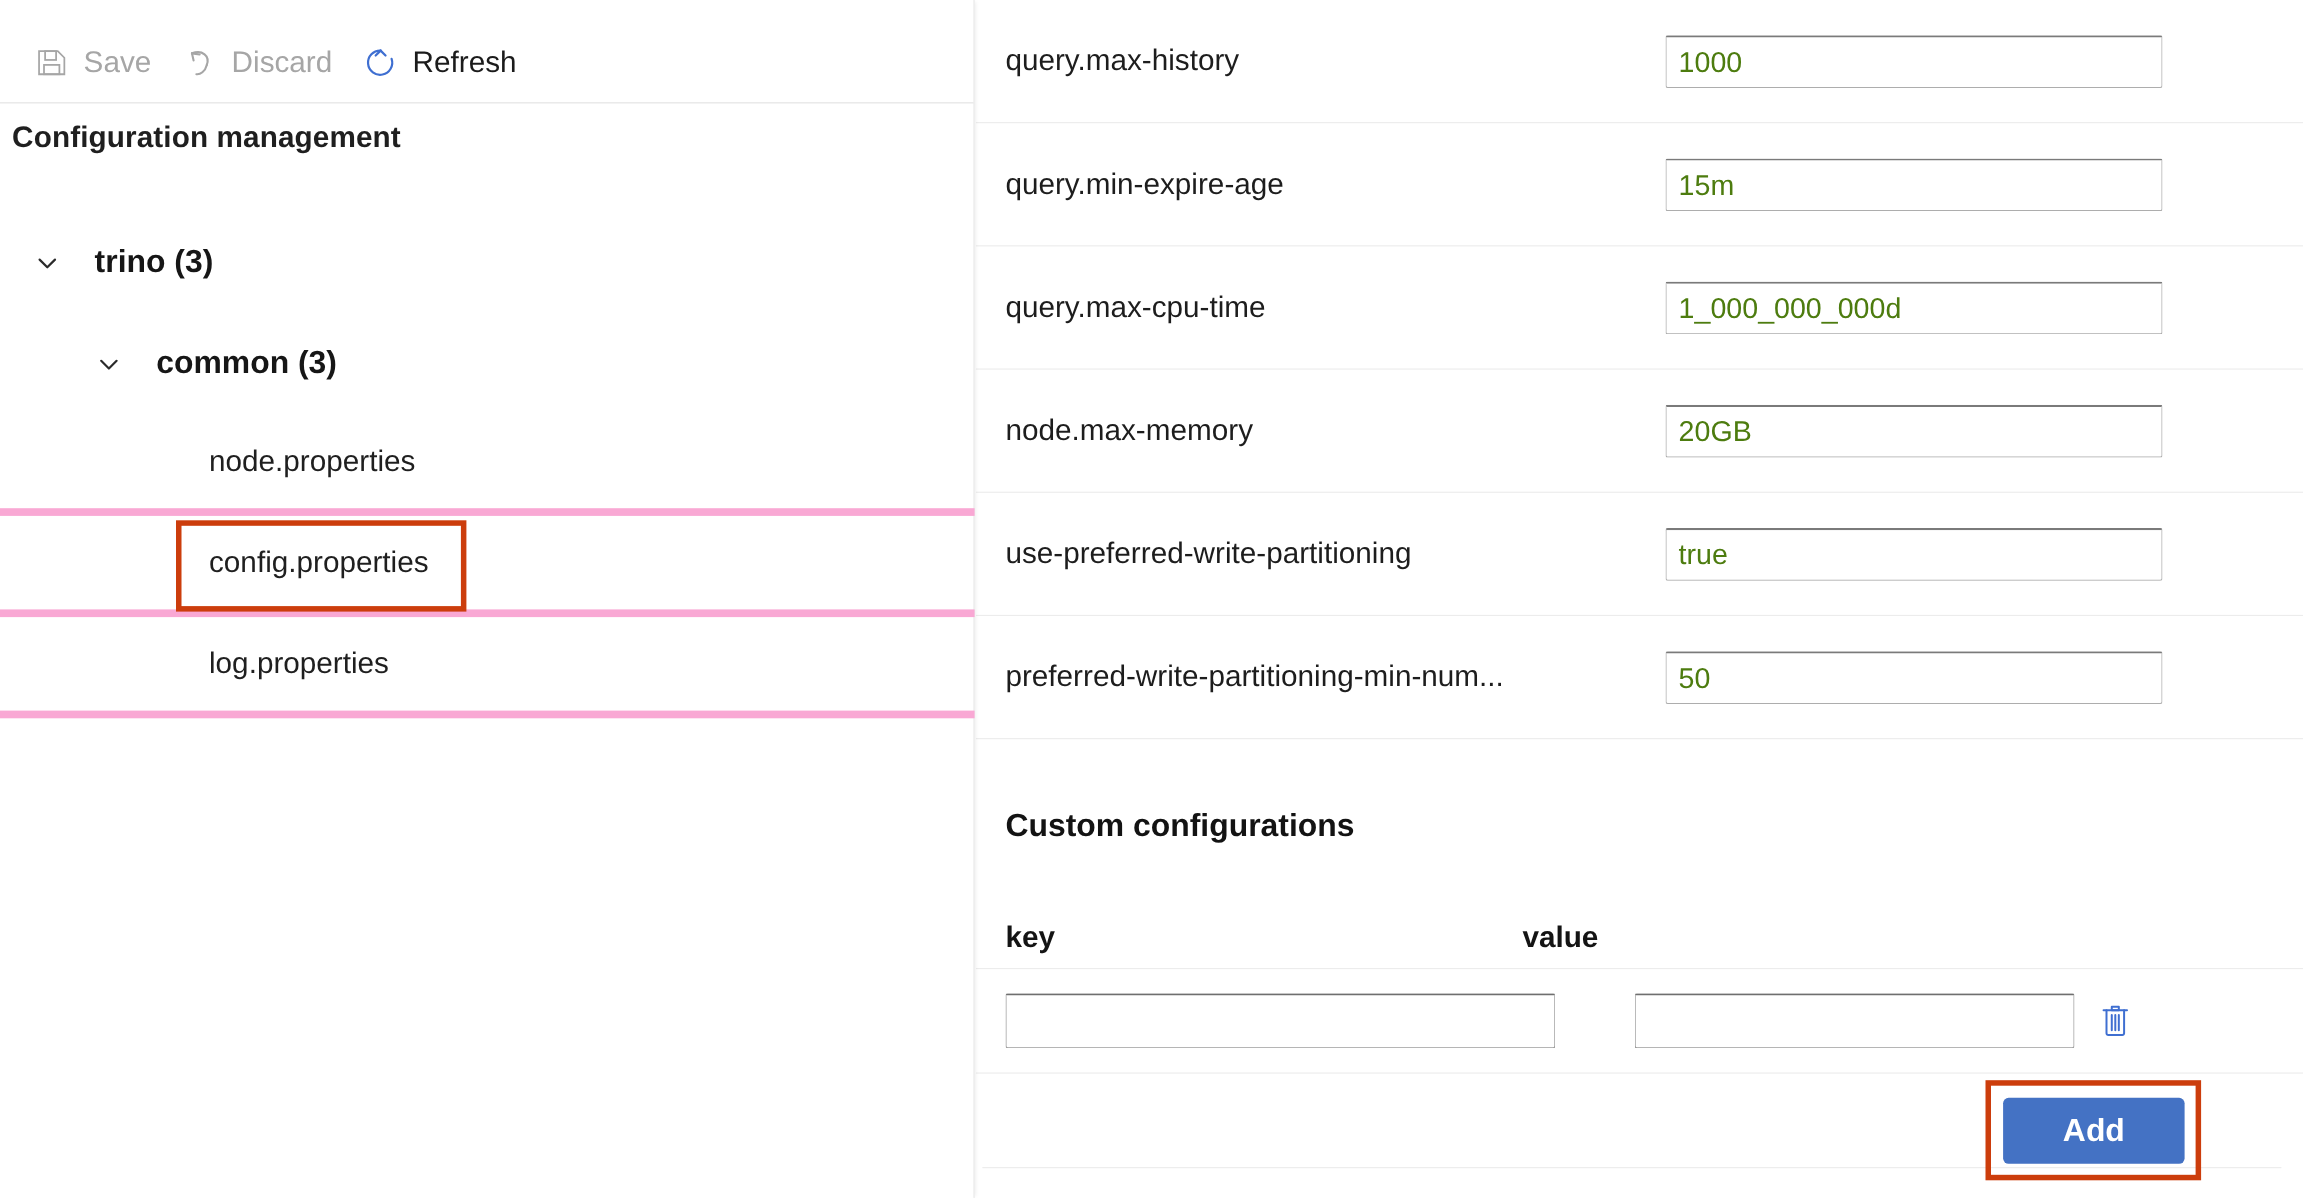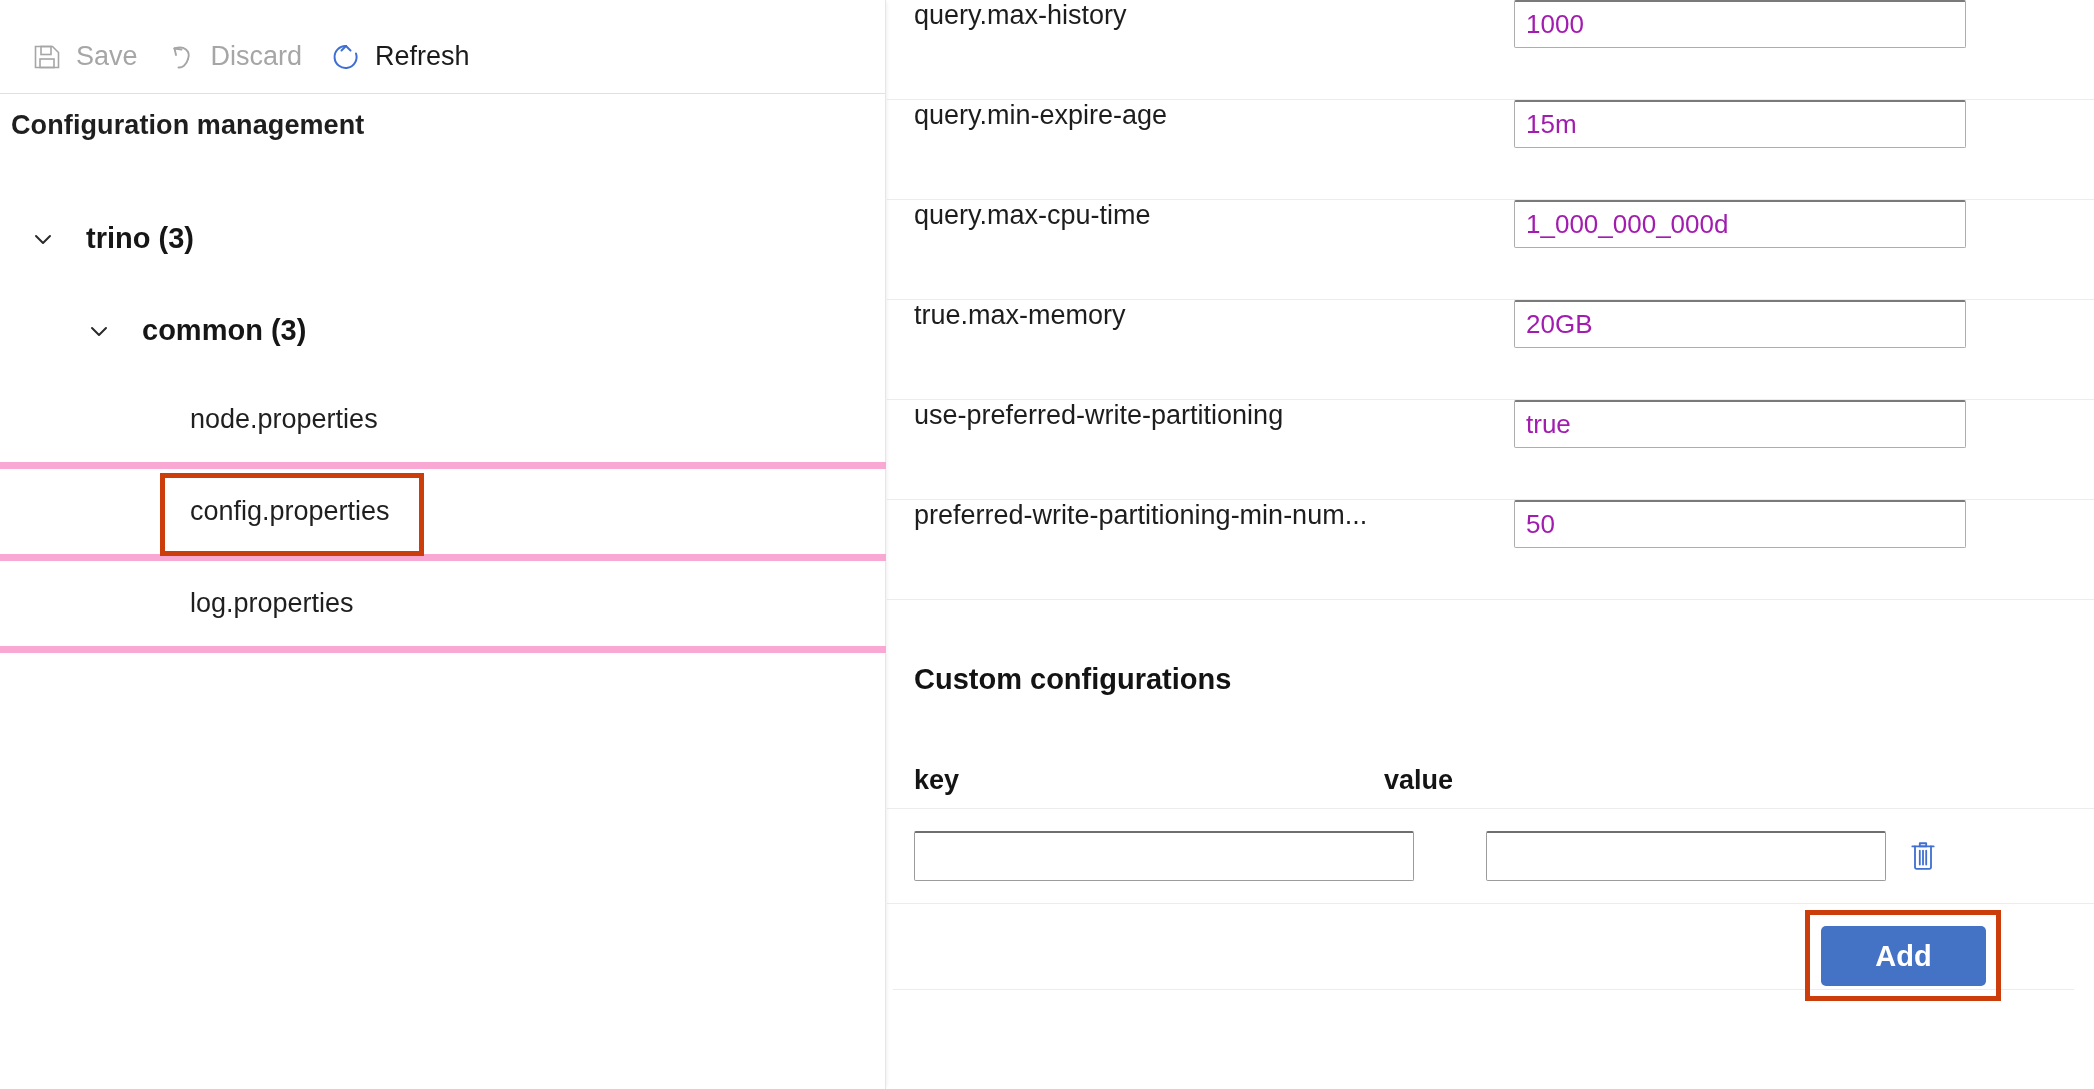--- a/index.html
+++ b/index.html
@@ -109,41 +109,42 @@
     left: 887px; top: 0;
     width: 1207px;
     height: 1089px;
     background: #ffffff;
     overflow: hidden;
   }
 
   .cfg-list { padding-top: 0; }
   .cfg-row {
     position: relative;
-    height: 100px;
-    display: flex;
+    height: 112px;
+    display: flex;
+    align-items: center;
     padding-left: 27px;
     border-bottom: 1px solid #ececec;
   }
   .cfg-key {
     font-size: 27px;
     color: #1d1d1d;
     width: 600px;
     white-space: nowrap;
     overflow: hidden;
   }
   .fi {
     width: 452px;
     height: 48px;
     background: #ffffff;
     border: 1px solid #adadad;
     border-top: 2px solid #7a7a7a;
     border-radius: 2px;
     font-size: 26px;
-    color: #a21caf;
+    color: #4d7c0f;
     font-family: "Liberation Sans", sans-serif;
     padding: 0 11px;
     outline: none;
   }
 
   .custom-head {
     font-size: 29px;
     font-weight: bold;
     color: #131313;
     margin: 63px 0 0 27px;
@@ -323,21 +324,21 @@
         <span class="cfg-key">query.min-expire-age</span>
         <input class="fi" type="text" value="15m" style="">
       </div>
 
       <div class="cfg-row">
         <span class="cfg-key">query.max-cpu-time</span>
         <input class="fi" type="text" value="1_000_000_000d" style="">
       </div>
 
       <div class="cfg-row">
-        <span class="cfg-key">true.max-memory</span>
+        <span class="cfg-key">node.max-memory</span>
         <input class="fi" type="text" value="20GB" style="">
       </div>
 
       <div class="cfg-row">
         <span class="cfg-key">use-preferred-write-partitioning</span>
         <input class="fi" type="text" value="true" style="">
       </div>
 
       <div class="cfg-row">
         <span class="cfg-key">preferred-write-partitioning-min-num...</span>

